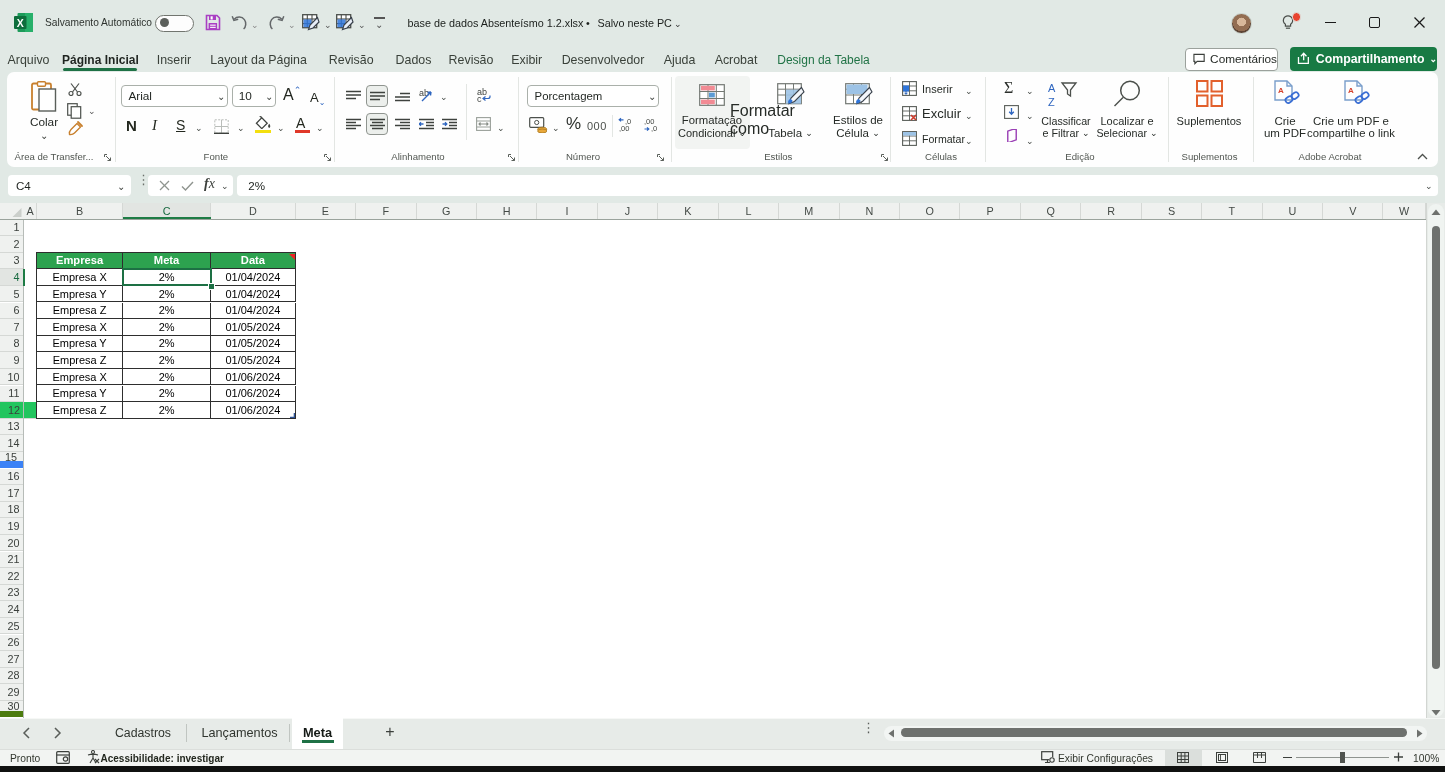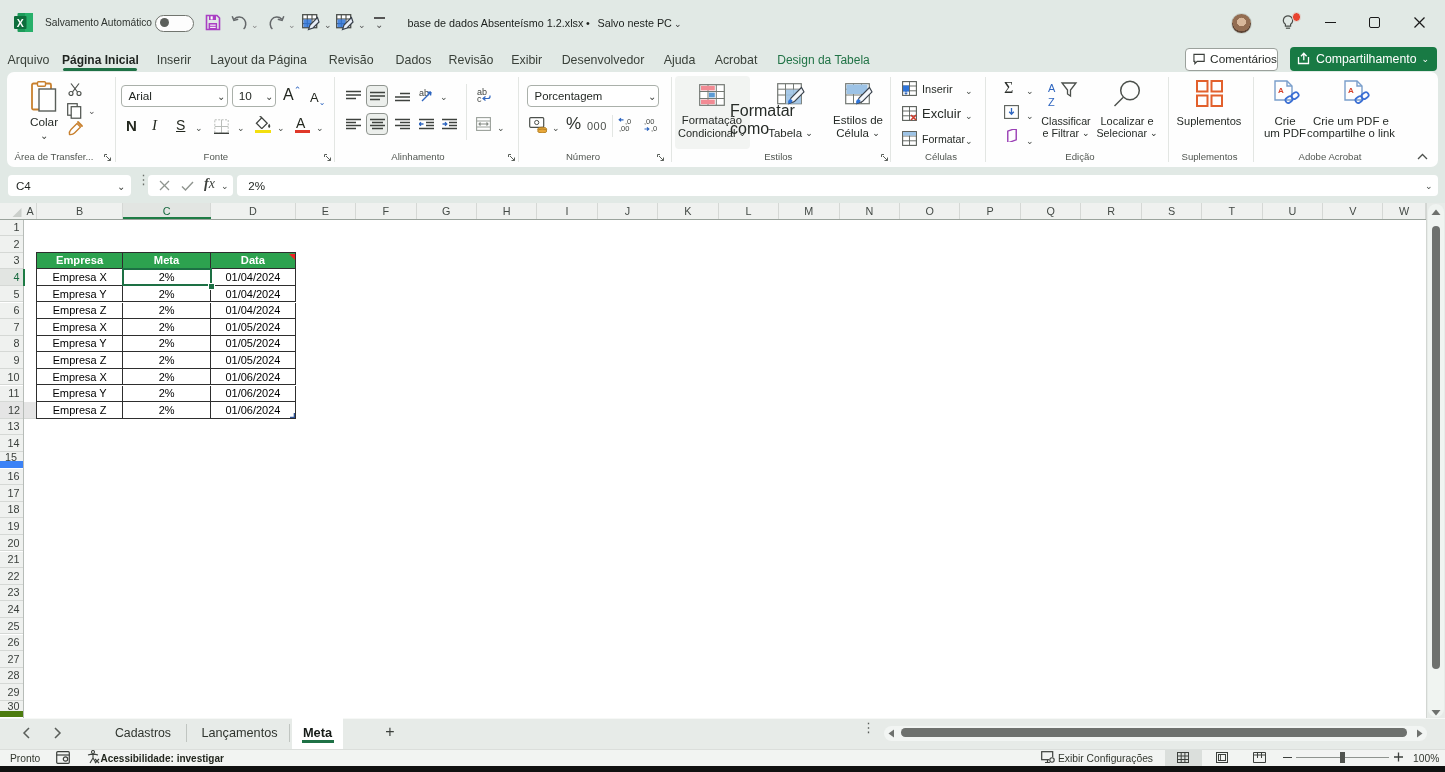--- a/index.html
+++ b/index.html
@@ -106,21 +106,21 @@
 <div class="ab ct" style="left:579.5px;top:51px;width:200px;height:17px;font-size:12.4px;color:#394039;">Ajuda</div>
 <div class="ab ct" style="left:636.0px;top:51px;width:200px;height:17px;font-size:12.4px;color:#394039;">Acrobat</div>
 <div class="ab ct" style="left:723.5px;top:51px;width:200px;height:17px;font-size:12.0px;color:#217346;">Design da Tabela</div>
 <div class="ab" style="left:63px;top:67.5px;width:74px;height:3px;background:#1e7145;border-radius:2px;"></div>
 <div class="ab lt" style="left:1185px;top:48px;width:93px;height:22.5px;background:#fff;border:1px solid #9ba19c;border-radius:4px;box-sizing:border-box;">
 <svg width="13" height="12" viewBox="0 0 13 12" style="margin-left:7px">
         <path d="M1 1 h11 v7.5 h-7.5 l-2.5 2.5 v-2.5 h-1 z" fill="none" stroke="#3c403c" stroke-width="1.2"></path>
       </svg>
 <span style="margin-left:5px;font-size:11.8px;color:#252a26;">Comentários</span>
     </div>
-<div class="ab lt" style="left:1290px;top:47px;width:147px;height:23.5px;background:#187a44;border-radius:4px;box-sizing:border-box;">
+<div class="ab lt" style="left:1290px;top:47px;width:147px;height:23.5px;background:#187a44;border-radius:4px;box-sizing:border-box;font-weight:bold;">
 <svg width="13" height="13" viewBox="0 0 13 13" style="margin-left:7px">
         <path d="M1.5 5 v6.5 h10 V5" fill="none" stroke="#fff" stroke-width="1.3"></path>
         <path d="M4 4.2 L6.8 1.2 L9.6 4.2 M6.8 1.4 V8.2" fill="none" stroke="#fff" stroke-width="1.3"></path>
       </svg>
 <span style="margin-left:6px;font-size:12.3px;color:#fff;">Compartilhamento</span>
 <span style="margin-left:5px;font-size:9px;color:#fff;">⌄</span>
     </div>
 <div class="ab" style="left:114.7px;top:77px;width:1px;height:85px;background:#e3e6e3;"></div>
 <div class="ab" style="left:333.7px;top:77px;width:1px;height:85px;background:#e3e6e3;"></div>
 <div class="ab" style="left:517.5px;top:77px;width:1px;height:85px;background:#e3e6e3;"></div>
@@ -556,21 +556,21 @@
 <div class="ab" style="left:0;top:236.1px;width:24px;height:16.6px;background:#eff1ef;border-bottom:1px solid #d5d8d5;box-sizing:border-box;font-size:10.8px;color:#3a3f3b;display:flex;align-items:center;justify-content:flex-end;padding-right:4.5px;">2</div>
 <div class="ab" style="left:0;top:252.7px;width:24px;height:16.6px;background:#eff1ef;border-bottom:1px solid #d5d8d5;box-sizing:border-box;font-size:10.8px;color:#3a3f3b;display:flex;align-items:center;justify-content:flex-end;padding-right:4.5px;">3</div>
 <div class="ab" style="left:0;top:269.3px;width:24px;height:16.6px;background:#e2e5e2;border-bottom:1px solid #d5d8d5;box-sizing:border-box;font-size:10.8px;color:#17693f;display:flex;align-items:center;justify-content:flex-end;padding-right:4.5px;">4</div>
 <div class="ab" style="left:0;top:285.9px;width:24px;height:16.6px;background:#eff1ef;border-bottom:1px solid #d5d8d5;box-sizing:border-box;font-size:10.8px;color:#3a3f3b;display:flex;align-items:center;justify-content:flex-end;padding-right:4.5px;">5</div>
 <div class="ab" style="left:0;top:302.5px;width:24px;height:16.6px;background:#eff1ef;border-bottom:1px solid #d5d8d5;box-sizing:border-box;font-size:10.8px;color:#3a3f3b;display:flex;align-items:center;justify-content:flex-end;padding-right:4.5px;">6</div>
 <div class="ab" style="left:0;top:319.1px;width:24px;height:16.6px;background:#eff1ef;border-bottom:1px solid #d5d8d5;box-sizing:border-box;font-size:10.8px;color:#3a3f3b;display:flex;align-items:center;justify-content:flex-end;padding-right:4.5px;">7</div>
 <div class="ab" style="left:0;top:335.70000000000005px;width:24px;height:16.6px;background:#eff1ef;border-bottom:1px solid #d5d8d5;box-sizing:border-box;font-size:10.8px;color:#3a3f3b;display:flex;align-items:center;justify-content:flex-end;padding-right:4.5px;">8</div>
 <div class="ab" style="left:0;top:352.3px;width:24px;height:16.6px;background:#eff1ef;border-bottom:1px solid #d5d8d5;box-sizing:border-box;font-size:10.8px;color:#3a3f3b;display:flex;align-items:center;justify-content:flex-end;padding-right:4.5px;">9</div>
 <div class="ab" style="left:0;top:368.9px;width:24px;height:16.6px;background:#eff1ef;border-bottom:1px solid #d5d8d5;box-sizing:border-box;font-size:10.8px;color:#3a3f3b;display:flex;align-items:center;justify-content:flex-end;padding-right:4.5px;">10</div>
 <div class="ab" style="left:0;top:385.5px;width:24px;height:16.6px;background:#eff1ef;border-bottom:1px solid #d5d8d5;box-sizing:border-box;font-size:10.8px;color:#3a3f3b;display:flex;align-items:center;justify-content:flex-end;padding-right:4.5px;">11</div>
-<div class="ab" style="left:0;top:402.1px;width:40px;height:16.6px;background:#e5e5e5;border-bottom:1px solid #d5d8d5;box-sizing:border-box;font-size:10.8px;color:#3a3f3b;display:flex;align-items:center;justify-content:flex-end;padding-right:20px;">12</div>
+<div class="ab" style="left:0;top:402.1px;width:40px;height:16.6px;background:#22c55e;border-bottom:1px solid #d5d8d5;box-sizing:border-box;font-size:10.8px;color:#3a3f3b;display:flex;align-items:center;justify-content:flex-end;padding-right:20px;">12</div>
 <div class="ab" style="left:0;top:418.70000000000005px;width:24px;height:16.6px;background:#eff1ef;border-bottom:1px solid #d5d8d5;box-sizing:border-box;font-size:10.8px;color:#3a3f3b;display:flex;align-items:center;justify-content:flex-end;padding-right:4.5px;">13</div>
 <div class="ab" style="left:0;top:435.3px;width:24px;height:16.6px;background:#eff1ef;border-bottom:1px solid #d5d8d5;box-sizing:border-box;font-size:10.8px;color:#3a3f3b;display:flex;align-items:center;justify-content:flex-end;padding-right:4.5px;">14</div>
 <div class="ab" style="left:0;top:451.90000000000003px;width:24px;height:16.6px;background:#eff1ef;border-bottom:7px solid #3b82f6;box-sizing:border-box;font-size:10.8px;color:#3a3f3b;display:flex;align-items:center;justify-content:flex-end;padding-right:7px;">15</div>
 <div class="ab" style="left:0;top:468.5px;width:24px;height:16.6px;background:#eff1ef;border-bottom:1px solid #d5d8d5;box-sizing:border-box;font-size:10.8px;color:#3a3f3b;display:flex;align-items:center;justify-content:flex-end;padding-right:4.5px;">16</div>
 <div class="ab" style="left:0;top:485.1px;width:24px;height:16.6px;background:#eff1ef;border-bottom:1px solid #d5d8d5;box-sizing:border-box;font-size:10.8px;color:#3a3f3b;display:flex;align-items:center;justify-content:flex-end;padding-right:4.5px;">17</div>
 <div class="ab" style="left:0;top:501.70000000000005px;width:24px;height:16.6px;background:#eff1ef;border-bottom:1px solid #d5d8d5;box-sizing:border-box;font-size:10.8px;color:#3a3f3b;display:flex;align-items:center;justify-content:flex-end;padding-right:4.5px;">18</div>
 <div class="ab" style="left:0;top:518.3px;width:24px;height:16.6px;background:#eff1ef;border-bottom:1px solid #d5d8d5;box-sizing:border-box;font-size:10.8px;color:#3a3f3b;display:flex;align-items:center;justify-content:flex-end;padding-right:4.5px;">19</div>
 <div class="ab" style="left:0;top:534.9000000000001px;width:24px;height:16.6px;background:#eff1ef;border-bottom:1px solid #d5d8d5;box-sizing:border-box;font-size:10.8px;color:#3a3f3b;display:flex;align-items:center;justify-content:flex-end;padding-right:4.5px;">20</div>
 <div class="ab" style="left:0;top:551.5px;width:24px;height:16.6px;background:#eff1ef;border-bottom:1px solid #d5d8d5;box-sizing:border-box;font-size:10.8px;color:#3a3f3b;display:flex;align-items:center;justify-content:flex-end;padding-right:4.5px;">21</div>
 <div class="ab" style="left:0;top:568.1px;width:24px;height:16.6px;background:#eff1ef;border-bottom:1px solid #d5d8d5;box-sizing:border-box;font-size:10.8px;color:#3a3f3b;display:flex;align-items:center;justify-content:flex-end;padding-right:4.5px;">22</div>

